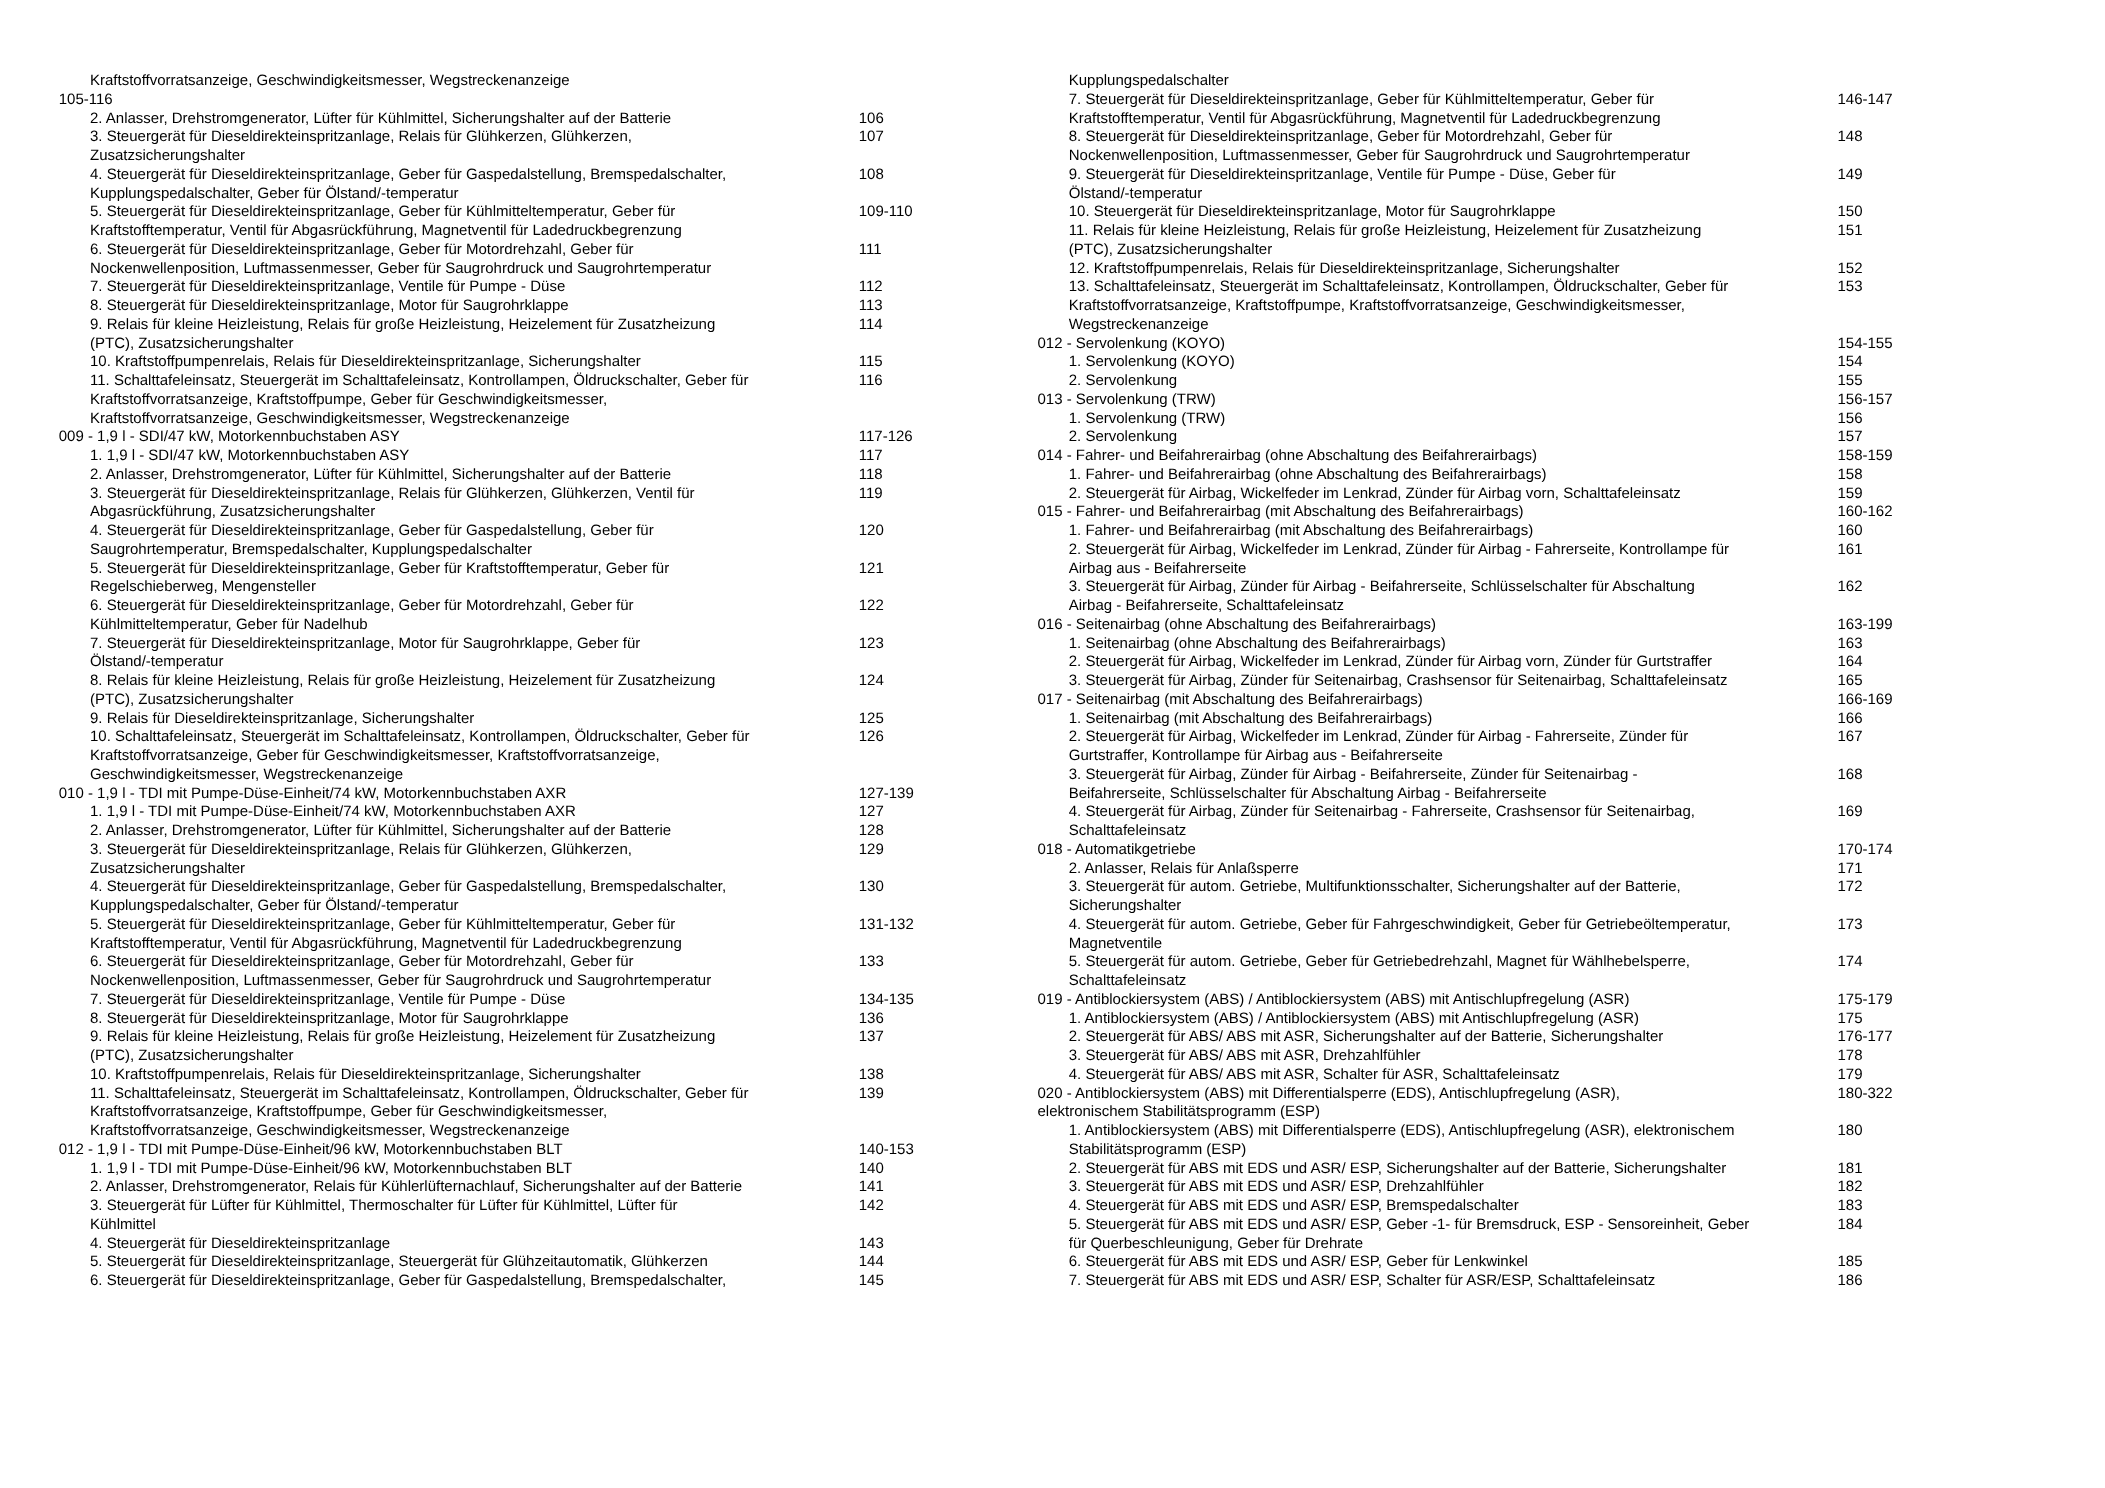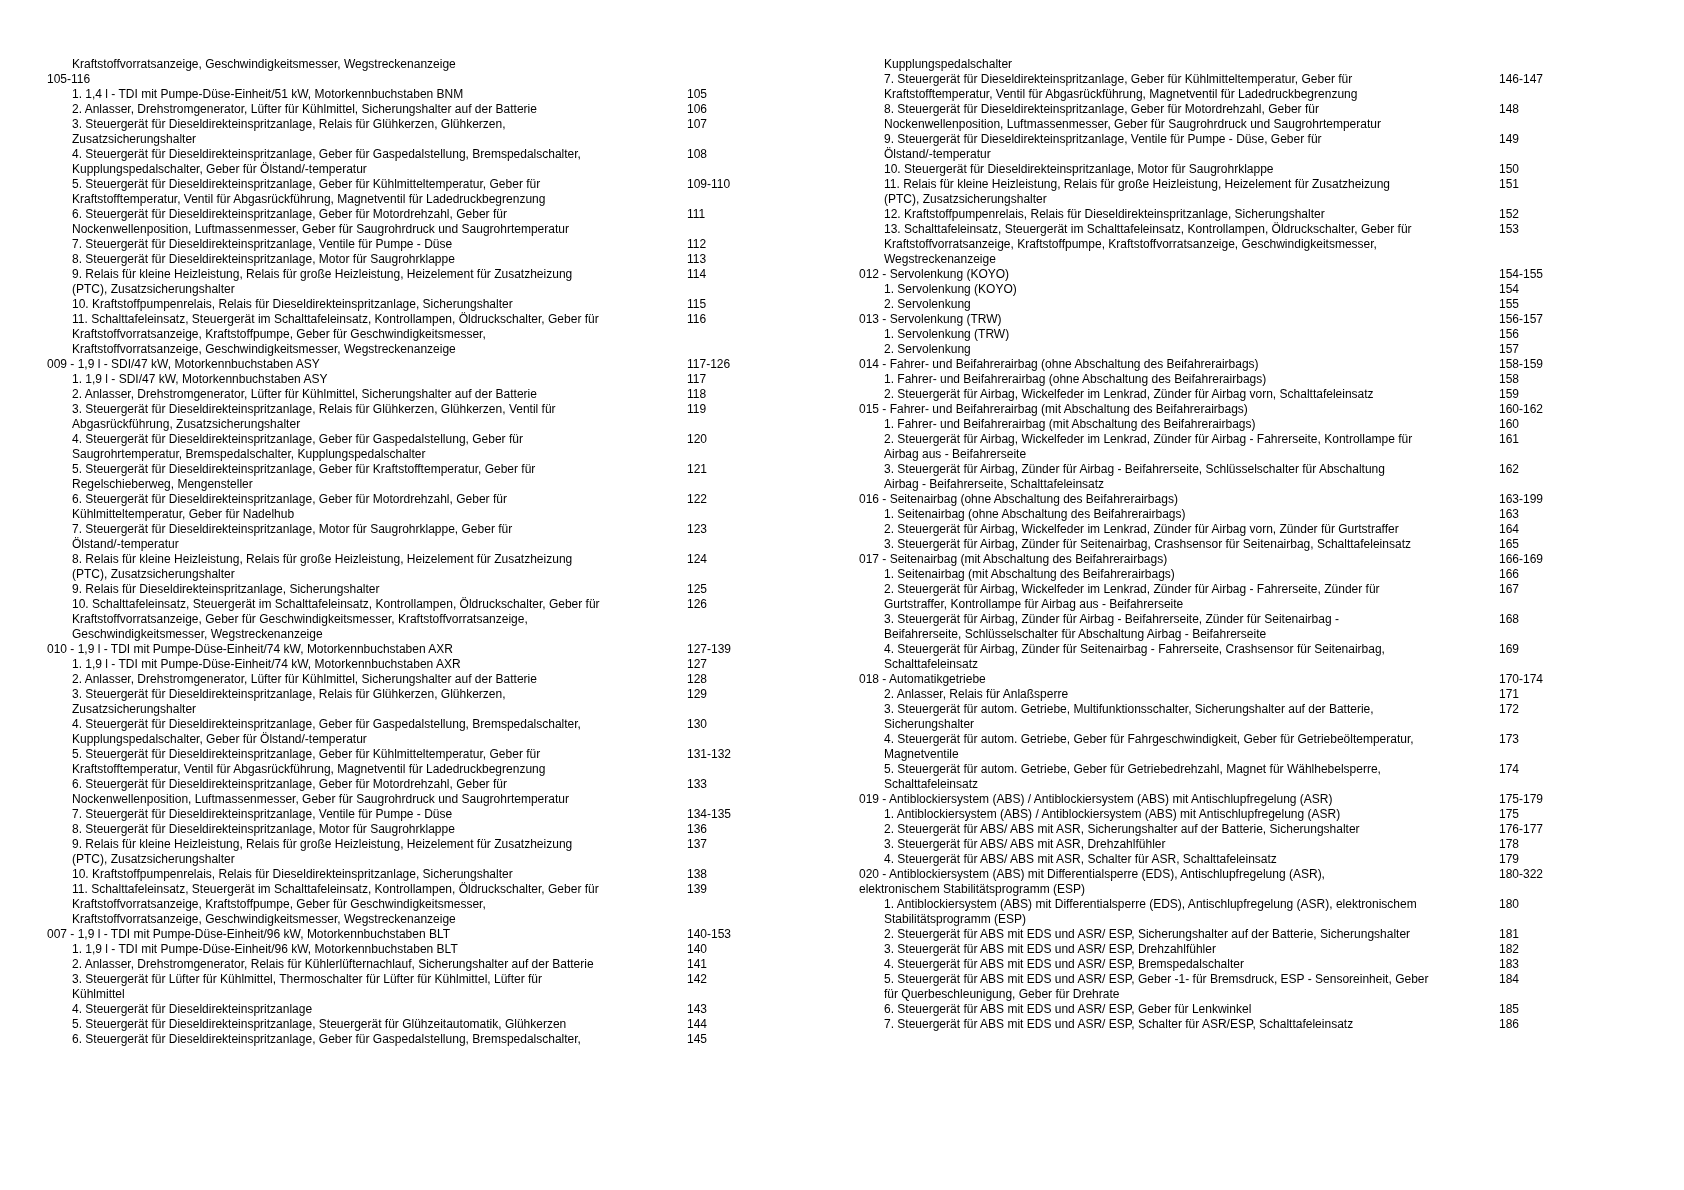--- a/index.html
+++ b/index.html
@@ -19,21 +19,21 @@
   .page {
     position: absolute;
     inset: 0;
     background: #ffffff;
   }
   .column {
     position: absolute;
     top: 57px;
   }
   .column-left  { left: 47px;  width: 760px; }
-  .column-right { left: 859px; width: 760px; }
+  .column-right { left: 830px; width: 760px; }
   .entry {
     display: flex;
     align-items: flex-start;
   }
   .entry-text {
     flex: 0 0 640px;
     width: 640px;
     white-space: pre;      
   }
   .entry.item .entry-text,
@@ -50,24 +50,20 @@
 <div class="page">
   <div class="column column-left">
       <div class="entry cont">
         <div class="entry-text">Kraftstoffvorratsanzeige, Geschwindigkeitsmesser, Wegstreckenanzeige</div>
         <div class="entry-pages"></div>
       </div>
       <div class="entry heading">
         <div class="entry-pages">105-116</div>
       </div>
       <div class="entry item">
-        <div class="entry-text">1. 1,4 l - TDI mit Pumpe-Düse-Einheit/51 kW, Motorkennbuchstaben BNM</div>
-        <div class="entry-pages">105</div>
-      </div>
-      <div class="entry item">
         <div class="entry-text">2. Anlasser, Drehstromgenerator, Lüfter für Kühlmittel, Sicherungshalter auf der Batterie</div>
         <div class="entry-pages">106</div>
       </div>
       <div class="entry item">
         <div class="entry-text">3. Steuergerät für Dieseldirekteinspritzanlage, Relais für Glühkerzen, Glühkerzen,
 Zusatzsicherungshalter</div>
         <div class="entry-pages">107</div>
       </div>
       <div class="entry item">
         <div class="entry-text">4. Steuergerät für Dieseldirekteinspritzanlage, Geber für Gaspedalstellung, Bremspedalschalter,
@@ -208,21 +204,21 @@
         <div class="entry-text">10. Kraftstoffpumpenrelais, Relais für Dieseldirekteinspritzanlage, Sicherungshalter</div>
         <div class="entry-pages">138</div>
       </div>
       <div class="entry item">
         <div class="entry-text">11. Schalttafeleinsatz, Steuergerät im Schalttafeleinsatz, Kontrollampen, Öldruckschalter, Geber für
 Kraftstoffvorratsanzeige, Kraftstoffpumpe, Geber für Geschwindigkeitsmesser,
 Kraftstoffvorratsanzeige, Geschwindigkeitsmesser, Wegstreckenanzeige</div>
         <div class="entry-pages">139</div>
       </div>
       <div class="entry heading">
-        <div class="entry-text">007 - 1,9 l - TDI mit Pumpe-Düse-Einheit/96 kW, Motorkennbuchstaben BLT</div>
+        <div class="entry-text">012 - 1,9 l - TDI mit Pumpe-Düse-Einheit/96 kW, Motorkennbuchstaben BLT</div>
         <div class="entry-pages">140-153</div>
       </div>
       <div class="entry item">
         <div class="entry-text">1. 1,9 l - TDI mit Pumpe-Düse-Einheit/96 kW, Motorkennbuchstaben BLT</div>
         <div class="entry-pages">140</div>
       </div>
       <div class="entry item">
         <div class="entry-text">2. Anlasser, Drehstromgenerator, Relais für Kühlerlüfternachlauf, Sicherungshalter auf der Batterie</div>
         <div class="entry-pages">141</div>
       </div>

